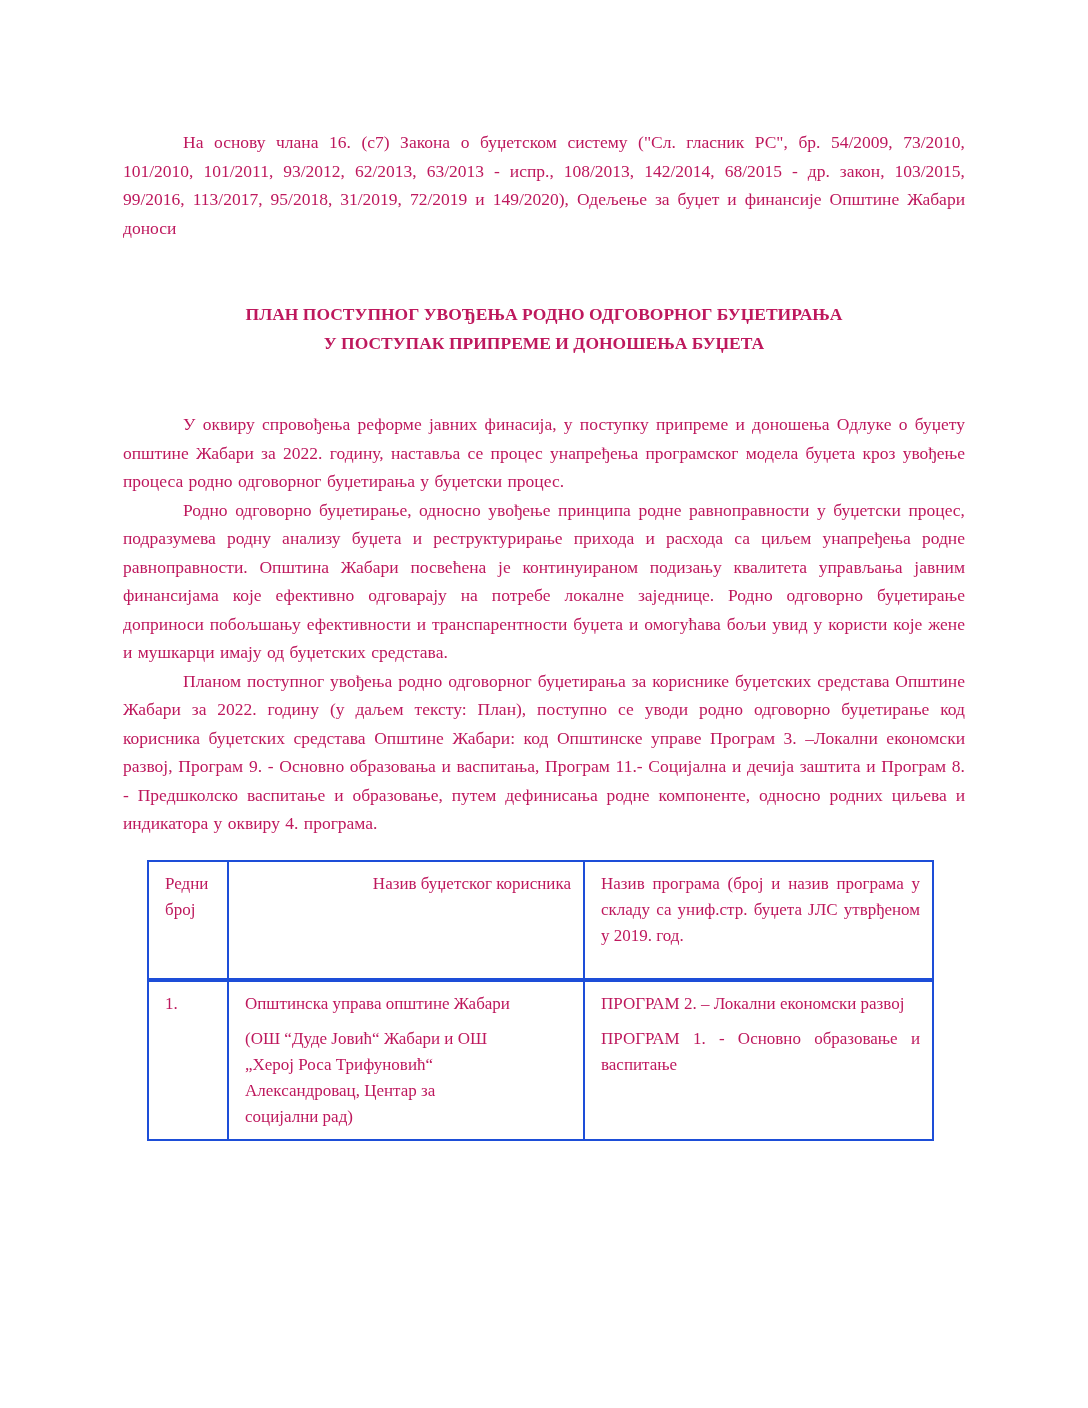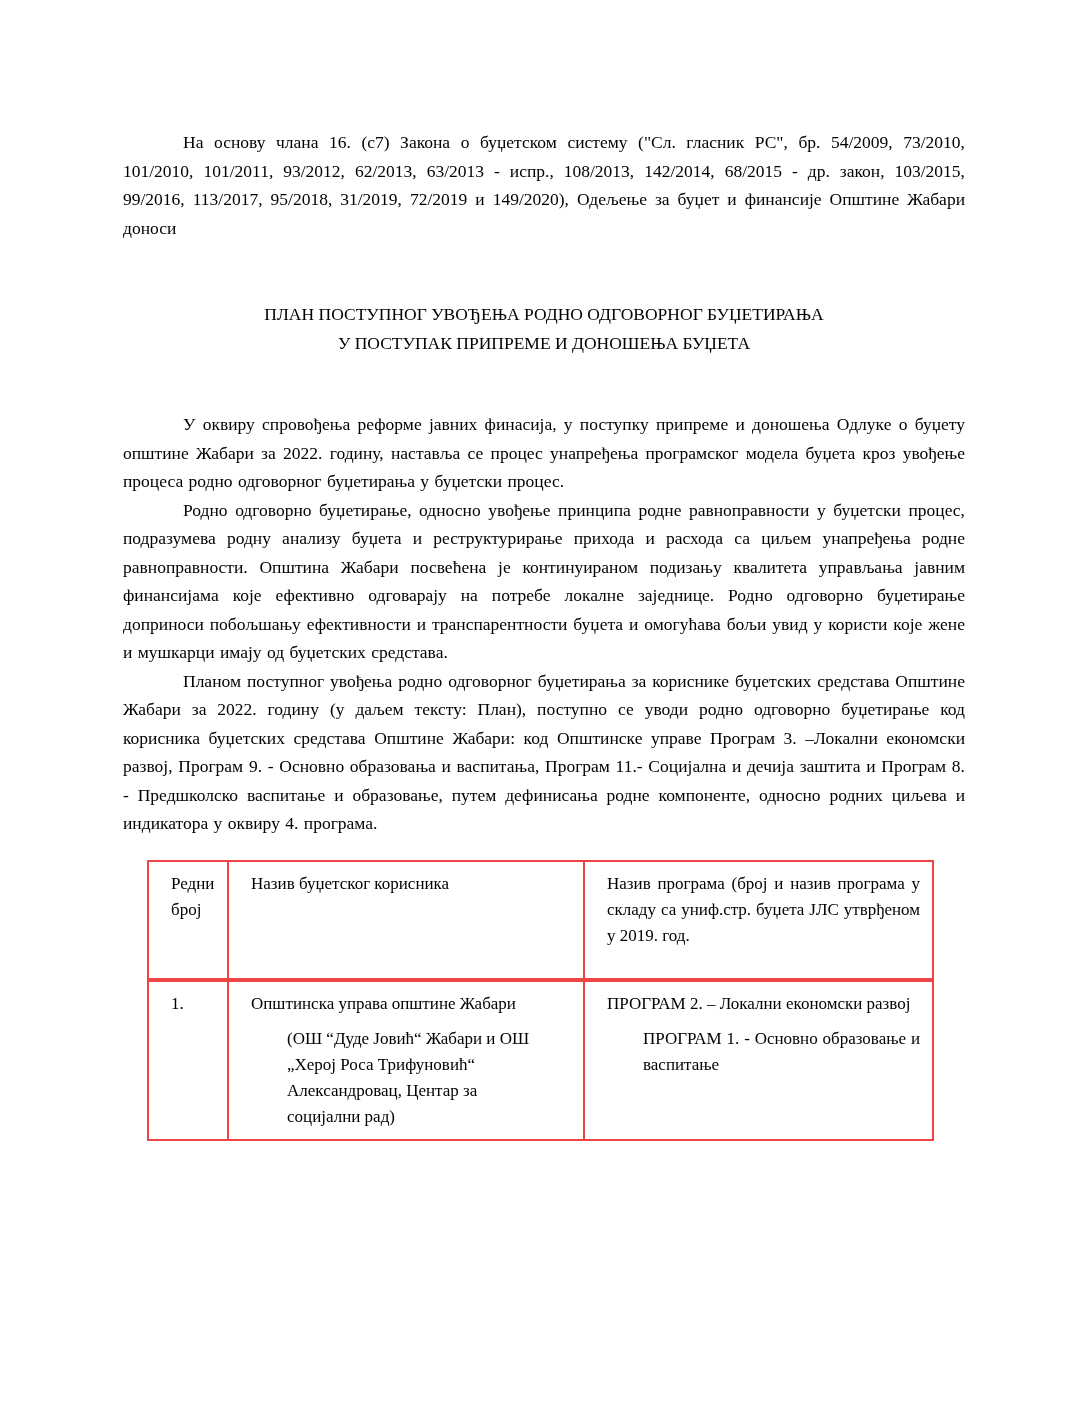--- a/index.html
+++ b/index.html
@@ -5,21 +5,21 @@
   html, body {
     margin: 0;
     padding: 0;
     background: #ffffff;
   }
   .page {
     position: relative;
     width: 1088px;
     height: 1408px;
     background: #ffffff;
-    color: #000000;
+    color: #be185d;
     font-family: "Liberation Serif", "DejaVu Serif", serif;
     overflow: hidden;
     margin: 0 auto;
   }
   .content {
     position: absolute;
     left: 123px;
     top: 0;
     width: 842px;
     padding-top: 128px;
@@ -29,46 +29,46 @@
     font-size: 17.5px;
     line-height: 28.5px;
     text-align: justify;
     text-indent: 60px;
     word-spacing: 1px;
   }
   .doc-title {
     margin: 58px 0 0 0;
     font-size: 17.5px;
     line-height: 29px;
-    font-weight: normal;
+    font-weight: bold;
     text-align: center;
   }
   .doc-title .title-line { display: block; }
   .para-first { margin-top: 52px; }
   .table-wrap { margin: 22px 0 0 24px; }
   table.plan-table {
     border-collapse: collapse;
     table-layout: fixed;
     width: 785px;
     font-size: 17px;
     line-height: 26px;
   }
   table.plan-table col.c1 { width: 80px; }
   table.plan-table col.c2 { width: 356px; }
   table.plan-table col.c3 { width: 349px; }
   table.plan-table td {
-    border: 2px solid #ef4444;
+    border: 2px solid #1d4ed8;
     vertical-align: top;
-    padding: 9px 12px 9px 22px;
+    padding: 9px 12px 9px 16px;
   }
   table.plan-table tr.head-row td { height: 98px; border-bottom-width: 4px; }
   table.plan-table tr.body-row td { height: 120px; }
-  td.v-middle { vertical-align: middle; }
+  td.v-middle { vertical-align: middle; text-align: right; }
   .cell-p { margin: 0 0 9px 0; }
-  .cell-p:last-child { margin-bottom: 0; margin-left: 36px; }
+  .cell-p:last-child { margin-bottom: 0; }
   .justify { text-align: justify; }
   .beneficiary-sub { max-width: 262px; }
 </style>
 </head>
 <body>
 
 <div class="page">
   <div class="content">
 
     <p class="para">На основу члана 16. (с7) Закона о буџетском систему ("Сл. гласник РС", бр. 54/2009, 73/2010, 101/2010, 101/2011, 93/2012, 62/2013, 63/2013 - испр., 108/2013, 142/2014, 68/2015 - др. закон, 103/2015, 99/2016, 113/2017, 95/2018, 31/2019, 72/2019 и 149/2020), Одељење за буџет и финансије Општине Жабари доноси</p>

